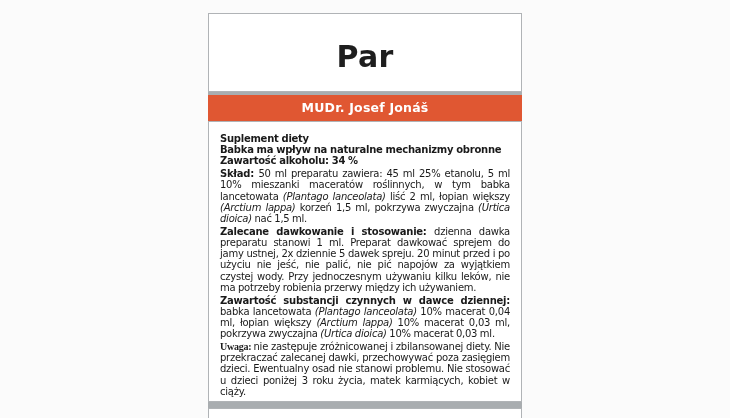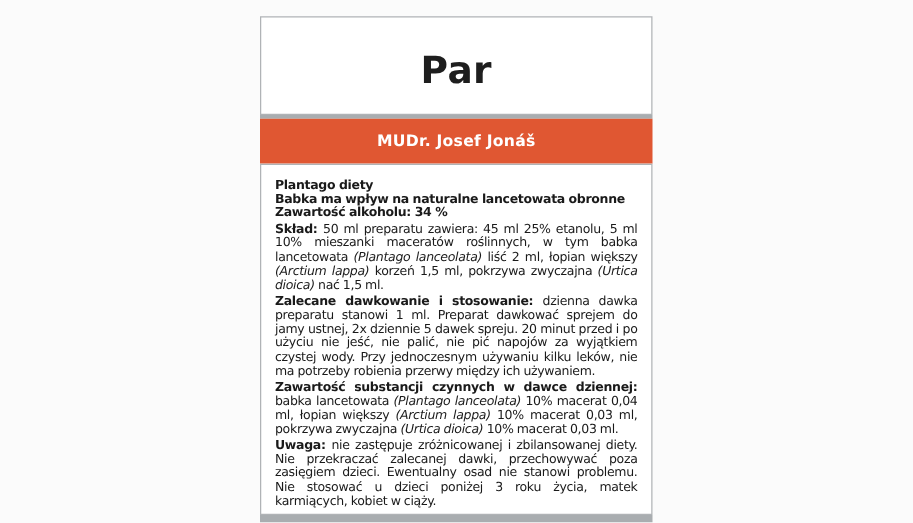--- a/index.html
+++ b/index.html
@@ -44,21 +44,21 @@
   }
   .divider {
     width: 314px;
     background: #a9adb0;
   }
   .divider-top { height: 3px; }
   .divider-bottom { height: 6px; }
   .author-bar {
     box-sizing: border-box;
     width: 314px;
-    height: 36px;
+    height: 26px;
     display: flex;
     align-items: center;
     justify-content: center;
   }
   .author-bar .author {
     color: #ffffff;
     font-weight: bold;
     font-size: 12.5px;
     letter-spacing: 0.2px;
     line-height: 1;
@@ -105,27 +105,27 @@
     </div>
 
     <div class="divider divider-top" style="background: rgb(169, 173, 176);"></div>
 
     <div class="author-bar" style="background: rgb(224, 87, 50);">
       <span class="author">MUDr. Josef Jonáš</span>
     </div>
 
     <div class="box body-box">
       <div class="body-text" id="body-paragraphs" style="color: rgb(26, 26, 26);">
-          <p class="headline"><span style="font-weight: bold;">Plantago diety</span></p>
-          <p class="headline"><span style="font-weight: bold;">Babka ma wpływ na naturalne lancetowata obronne</span></p>
+          <p class="headline"><span style="font-weight: bold;">Suplement diety</span></p>
+          <p class="headline"><span style="font-weight: bold;">Babka ma wpływ na naturalne mechanizmy obronne</span></p>
           <p class="headline"><span style="font-weight: bold;">Zawartość alkoholu: 34 %</span></p>
           <p class="para"><span style="font-weight: bold;">Skład: </span><span>50 ml preparatu zawiera: 45 ml 25% etanolu, 5 ml 10% mieszanki maceratów roślinnych, w tym babka lancetowata </span><span style="font-style: italic;">(Plantago lanceolata)</span><span> liść 2 ml, łopian większy </span><span style="font-style: italic;">(Arctium lappa)</span><span> korzeń 1,5 ml, pokrzywa zwyczajna </span><span style="font-style: italic;">(Urtica dioica)</span><span> nać 1,5 ml.</span></p>
           <p class="para"><span style="font-weight: bold;">Zalecane dawkowanie i stosowanie: </span><span>dzienna dawka preparatu stanowi 1 ml. Preparat dawkować sprejem do jamy ustnej, 2x dziennie 5 dawek spreju. 20 minut przed i po użyciu nie jeść, nie palić, nie pić napojów za wyjątkiem czystej wody. Przy jednoczesnym używaniu kilku leków, nie ma potrzeby robienia przerwy między ich używaniem.</span></p>
           <p class="para"><span style="font-weight: bold;">Zawartość substancji czynnych w dawce dziennej: </span><span>babka lancetowata </span><span style="font-style: italic;">(Plantago lanceolata)</span><span> 10% macerat 0,04 ml, łopian większy </span><span style="font-style: italic;">(Arctium lappa)</span><span> 10% macerat 0,03 ml, pokrzywa zwyczajna </span><span style="font-style: italic;">(Urtica dioica)</span><span> 10% macerat 0,03 ml.</span></p>
-          <p class="para"><span style="font-weight: bold;">Uwaga: </span><span>nie zastępuje zróżnicowanej i zbilansowanej diety. Nie przekraczać zalecanej dawki, przechowywać poza zasięgiem dzieci. Ewentualny osad nie stanowi problemu. Nie stosować u dzieci poniżej 3 roku życia, matek karmiących, kobiet w ciąży.</span></p>
+          <p class="para"><span style="font-weight: bold; font-family: Liberation Serif, serif;">Uwaga: </span><span>nie zastępuje zróżnicowanej i zbilansowanej diety. Nie przekraczać zalecanej dawki, przechowywać poza zasięgiem dzieci. Ewentualny osad nie stanowi problemu. Nie stosować u dzieci poniżej 3 roku życia, matek karmiących, kobiet w ciąży.</span></p>
         </div>
     </div>
 
     <div class="divider divider-bottom" style="background: rgb(169, 173, 176);"></div>
 
     <div class="box bottom-box"></div>
 
   </div>
 </div>
 

